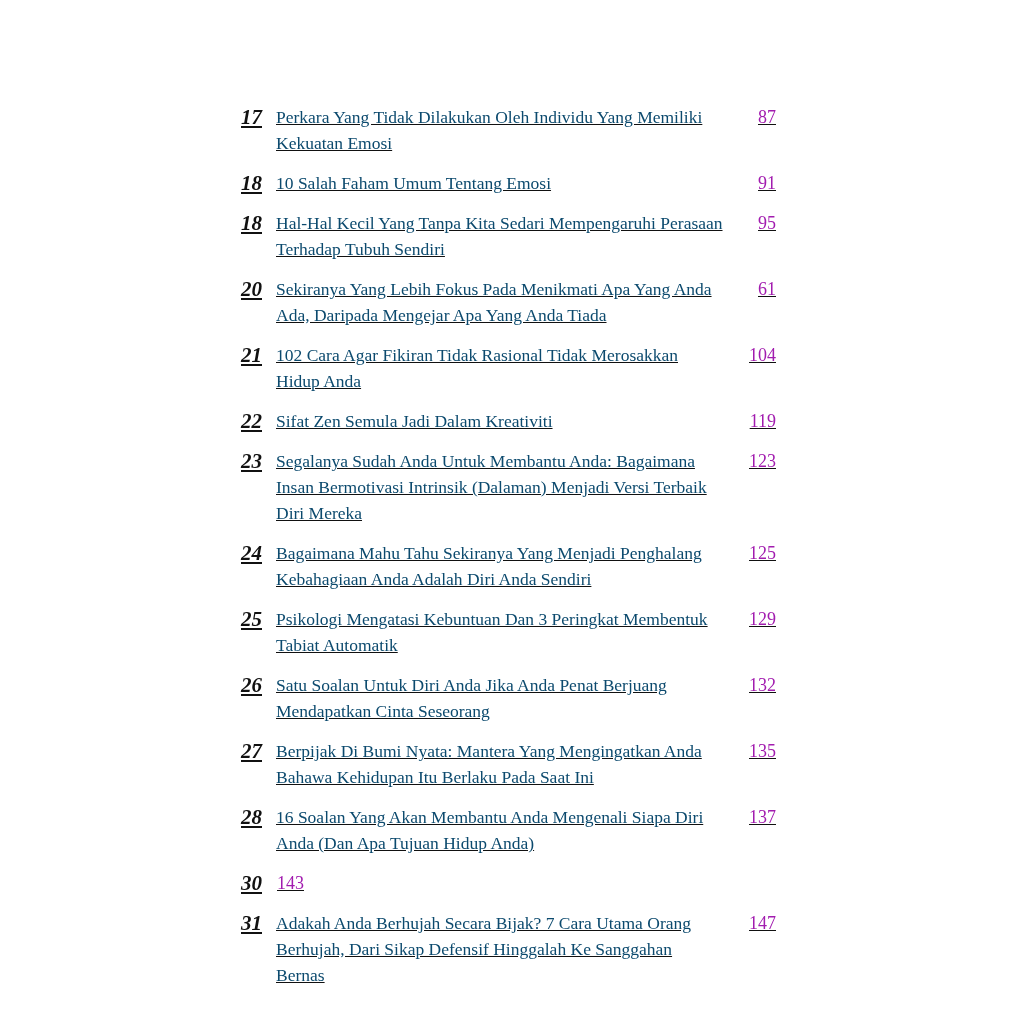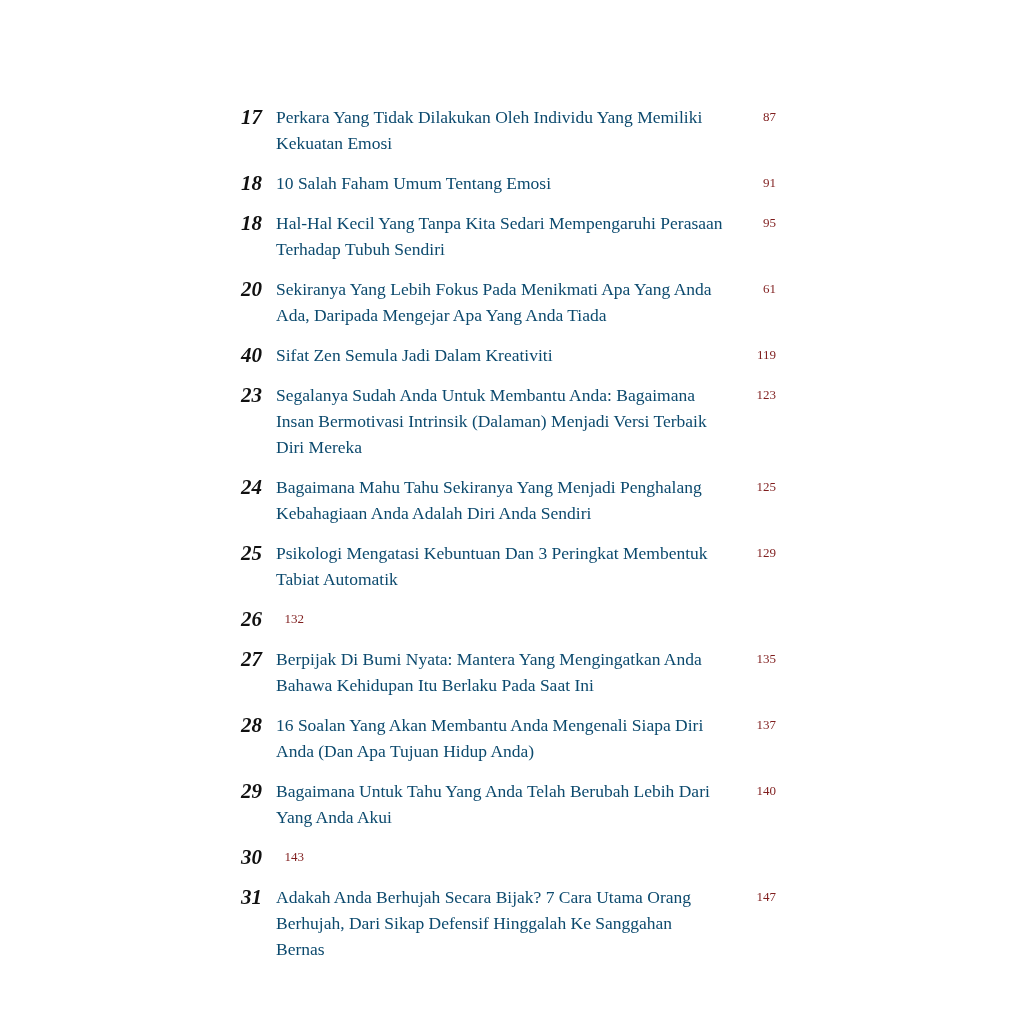--- a/index.html
+++ b/index.html
@@ -14,20 +14,21 @@
     color: #111111;
     overflow: hidden;
   }
   .page {
     position: relative;
     width: 1024px;
     height: 1024px;
     background: #ffffff;
     box-sizing: border-box;
     padding: 104px 248px 0 222px;
+    text-decoration: underline;
   }
   .toc {
     width: 554px;
   }
   .toc-row {
     display: flex;
     align-items: flex-start;
     margin-bottom: 14px;
   }
   .toc-num {
@@ -45,23 +46,23 @@
     flex: 1 1 auto;
     padding-left: 14px;
     padding-right: 10px;
     font-size: 17.5px;
     line-height: 26px;
     color: #0c4a6e;
   }
   .toc-page {
     flex: 0 0 42px;
     text-align: right;
-    font-size: 13px;
+    font-size: 18px;
     line-height: 26px;
-    color: #7f1d1d;
+    color: #a21caf;
     padding-top: 0px;
   }
 </style>
 </head>
 <body>
 
 <div class="page">
   <div class="toc" id="toc-list">
       <div class="toc-row">
         <div class="toc-num">17</div>
@@ -77,57 +78,58 @@
         <div class="toc-num">18</div>
         <div class="toc-title">Hal-Hal Kecil Yang Tanpa Kita Sedari Mempengaruhi Perasaan Terhadap Tubuh Sendiri</div>
         <div class="toc-page">95</div>
       </div>
       <div class="toc-row">
         <div class="toc-num">20</div>
         <div class="toc-title">Sekiranya Yang Lebih Fokus Pada Menikmati Apa Yang Anda Ada, Daripada Mengejar Apa Yang Anda Tiada</div>
         <div class="toc-page">61</div>
       </div>
       <div class="toc-row">
-        <div class="toc-num">40</div>
+        <div class="toc-num">21</div>
+        <div class="toc-title">102 Cara Agar Fikiran Tidak Rasional Tidak Merosakkan Hidup Anda</div>
+        <div class="toc-page">104</div>
+      </div>
+      <div class="toc-row">
+        <div class="toc-num">22</div>
         <div class="toc-title">Sifat Zen Semula Jadi Dalam Kreativiti</div>
         <div class="toc-page">119</div>
       </div>
       <div class="toc-row">
         <div class="toc-num">23</div>
         <div class="toc-title">Segalanya Sudah Anda Untuk Membantu Anda: Bagaimana Insan Bermotivasi Intrinsik (Dalaman) Menjadi Versi Terbaik Diri Mereka</div>
         <div class="toc-page">123</div>
       </div>
       <div class="toc-row">
         <div class="toc-num">24</div>
         <div class="toc-title">Bagaimana Mahu Tahu Sekiranya Yang Menjadi Penghalang Kebahagiaan Anda Adalah Diri Anda Sendiri</div>
         <div class="toc-page">125</div>
       </div>
       <div class="toc-row">
         <div class="toc-num">25</div>
         <div class="toc-title">Psikologi Mengatasi Kebuntuan Dan 3 Peringkat Membentuk Tabiat Automatik</div>
         <div class="toc-page">129</div>
       </div>
       <div class="toc-row">
         <div class="toc-num">26</div>
+        <div class="toc-title">Satu Soalan Untuk Diri Anda Jika Anda Penat Berjuang Mendapatkan Cinta Seseorang</div>
         <div class="toc-page">132</div>
       </div>
       <div class="toc-row">
         <div class="toc-num">27</div>
         <div class="toc-title">Berpijak Di Bumi Nyata: Mantera Yang Mengingatkan Anda Bahawa Kehidupan Itu Berlaku Pada Saat Ini</div>
         <div class="toc-page">135</div>
       </div>
       <div class="toc-row">
         <div class="toc-num">28</div>
         <div class="toc-title">16 Soalan Yang Akan Membantu Anda Mengenali Siapa Diri Anda (Dan Apa Tujuan Hidup Anda)</div>
         <div class="toc-page">137</div>
-      </div>
-      <div class="toc-row">
-        <div class="toc-num">29</div>
-        <div class="toc-title">Bagaimana Untuk Tahu Yang Anda Telah Berubah Lebih Dari Yang Anda Akui</div>
-        <div class="toc-page">140</div>
       </div>
       <div class="toc-row">
         <div class="toc-num">30</div>
         <div class="toc-page">143</div>
       </div>
       <div class="toc-row">
         <div class="toc-num">31</div>
         <div class="toc-title">Adakah Anda Berhujah Secara Bijak? 7 Cara Utama Orang Berhujah, Dari Sikap Defensif Hinggalah Ke Sanggahan Bernas</div>
         <div class="toc-page">147</div>
       </div>

